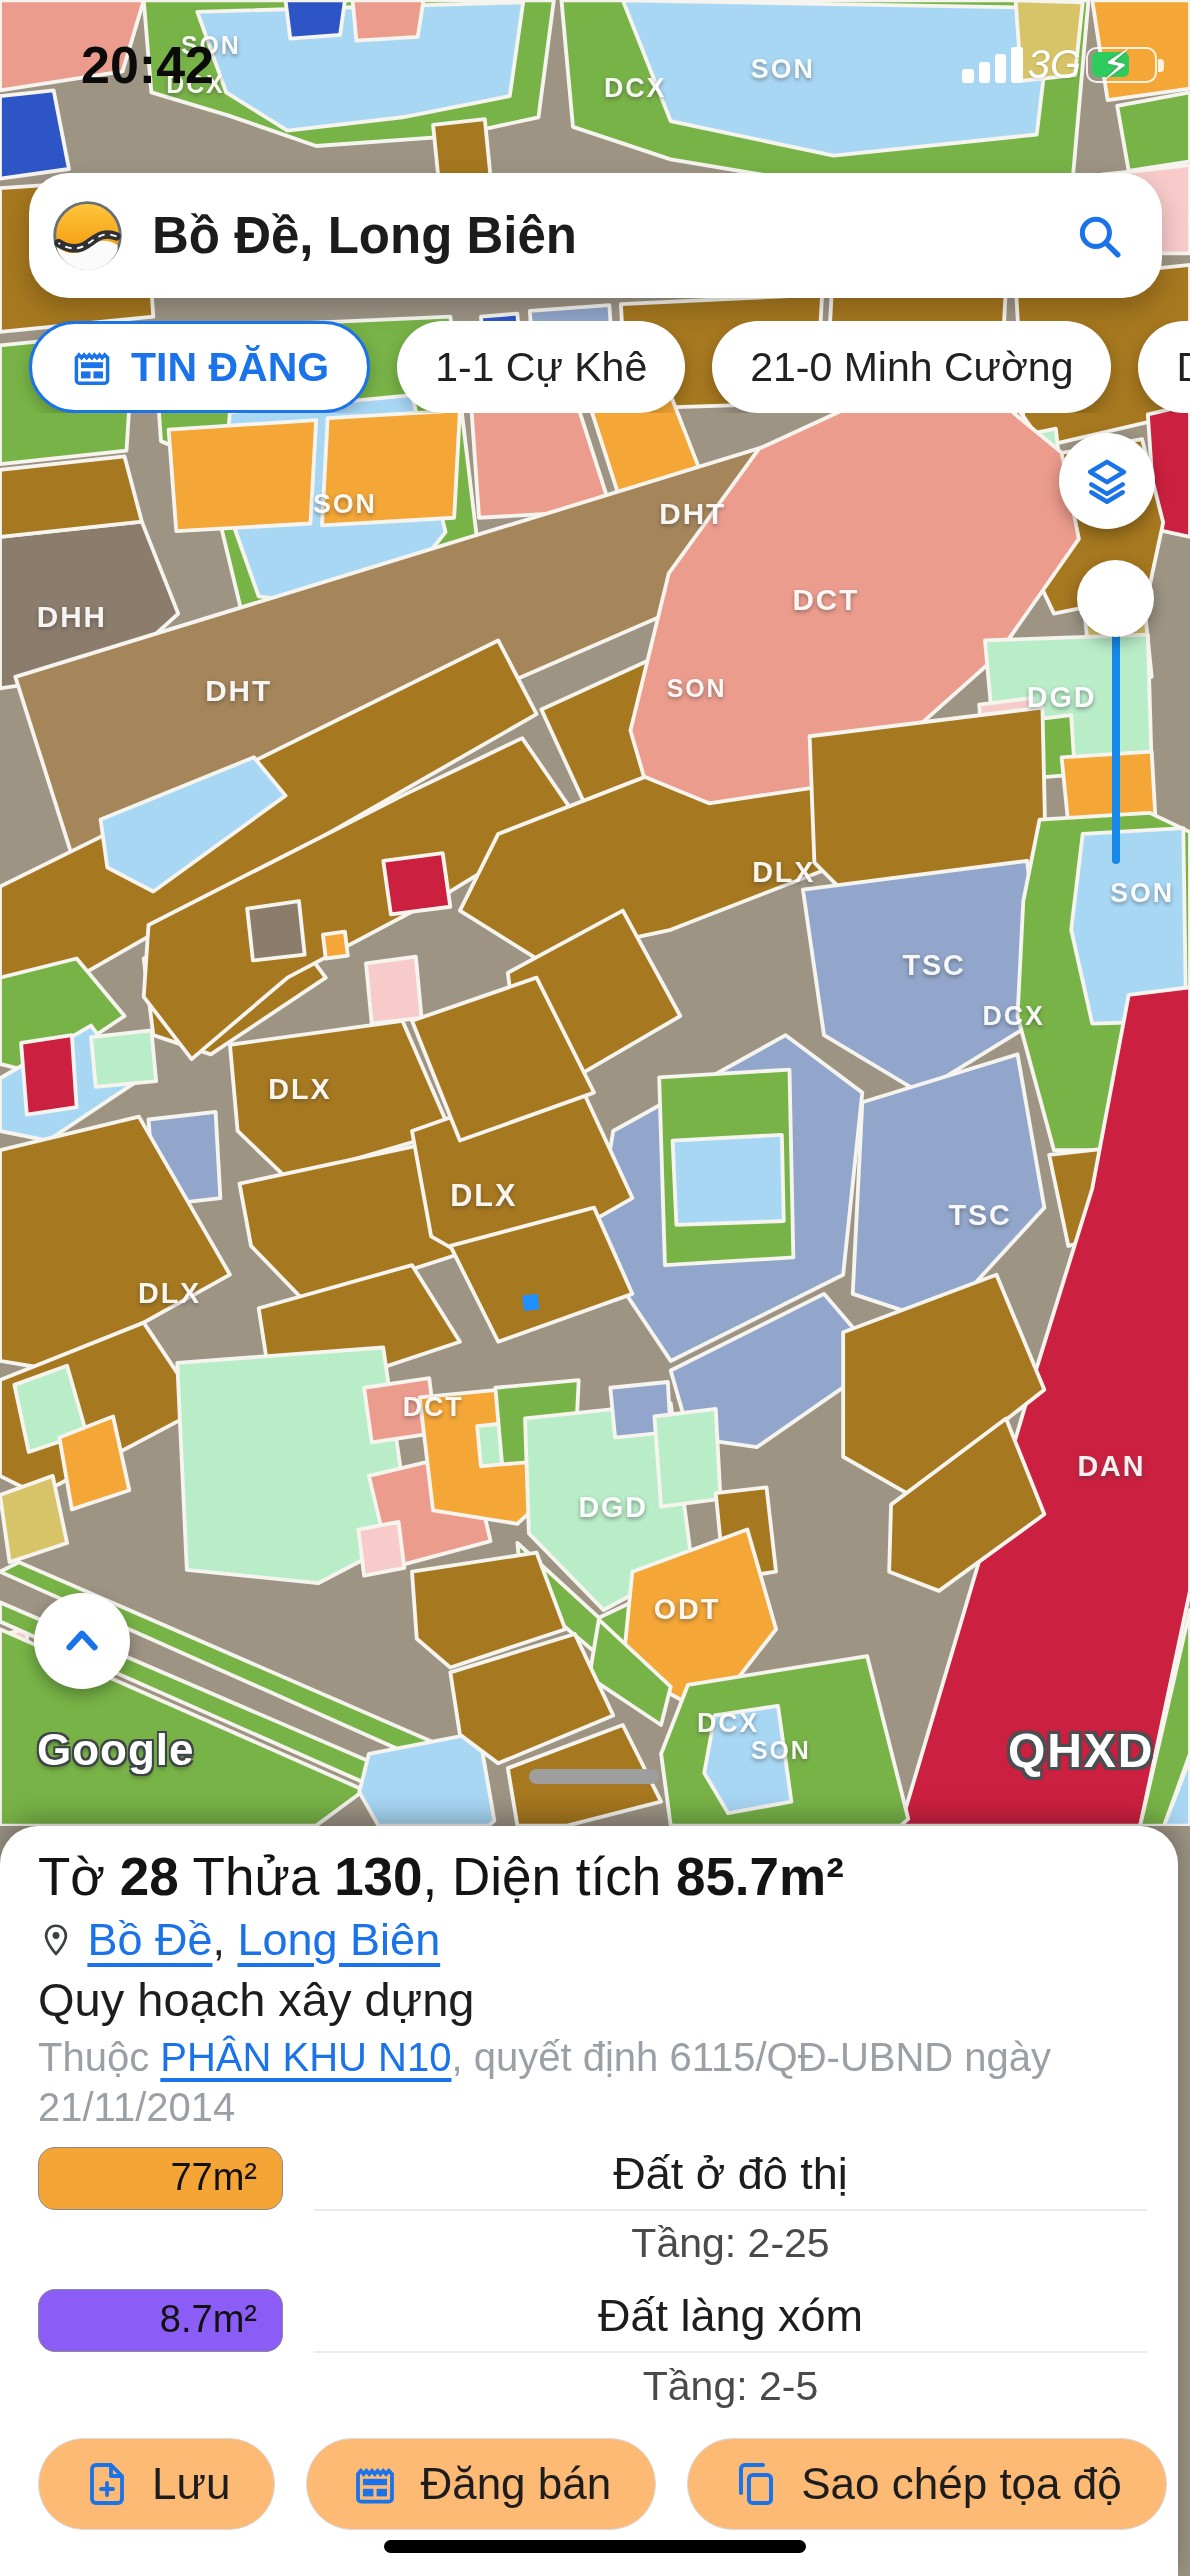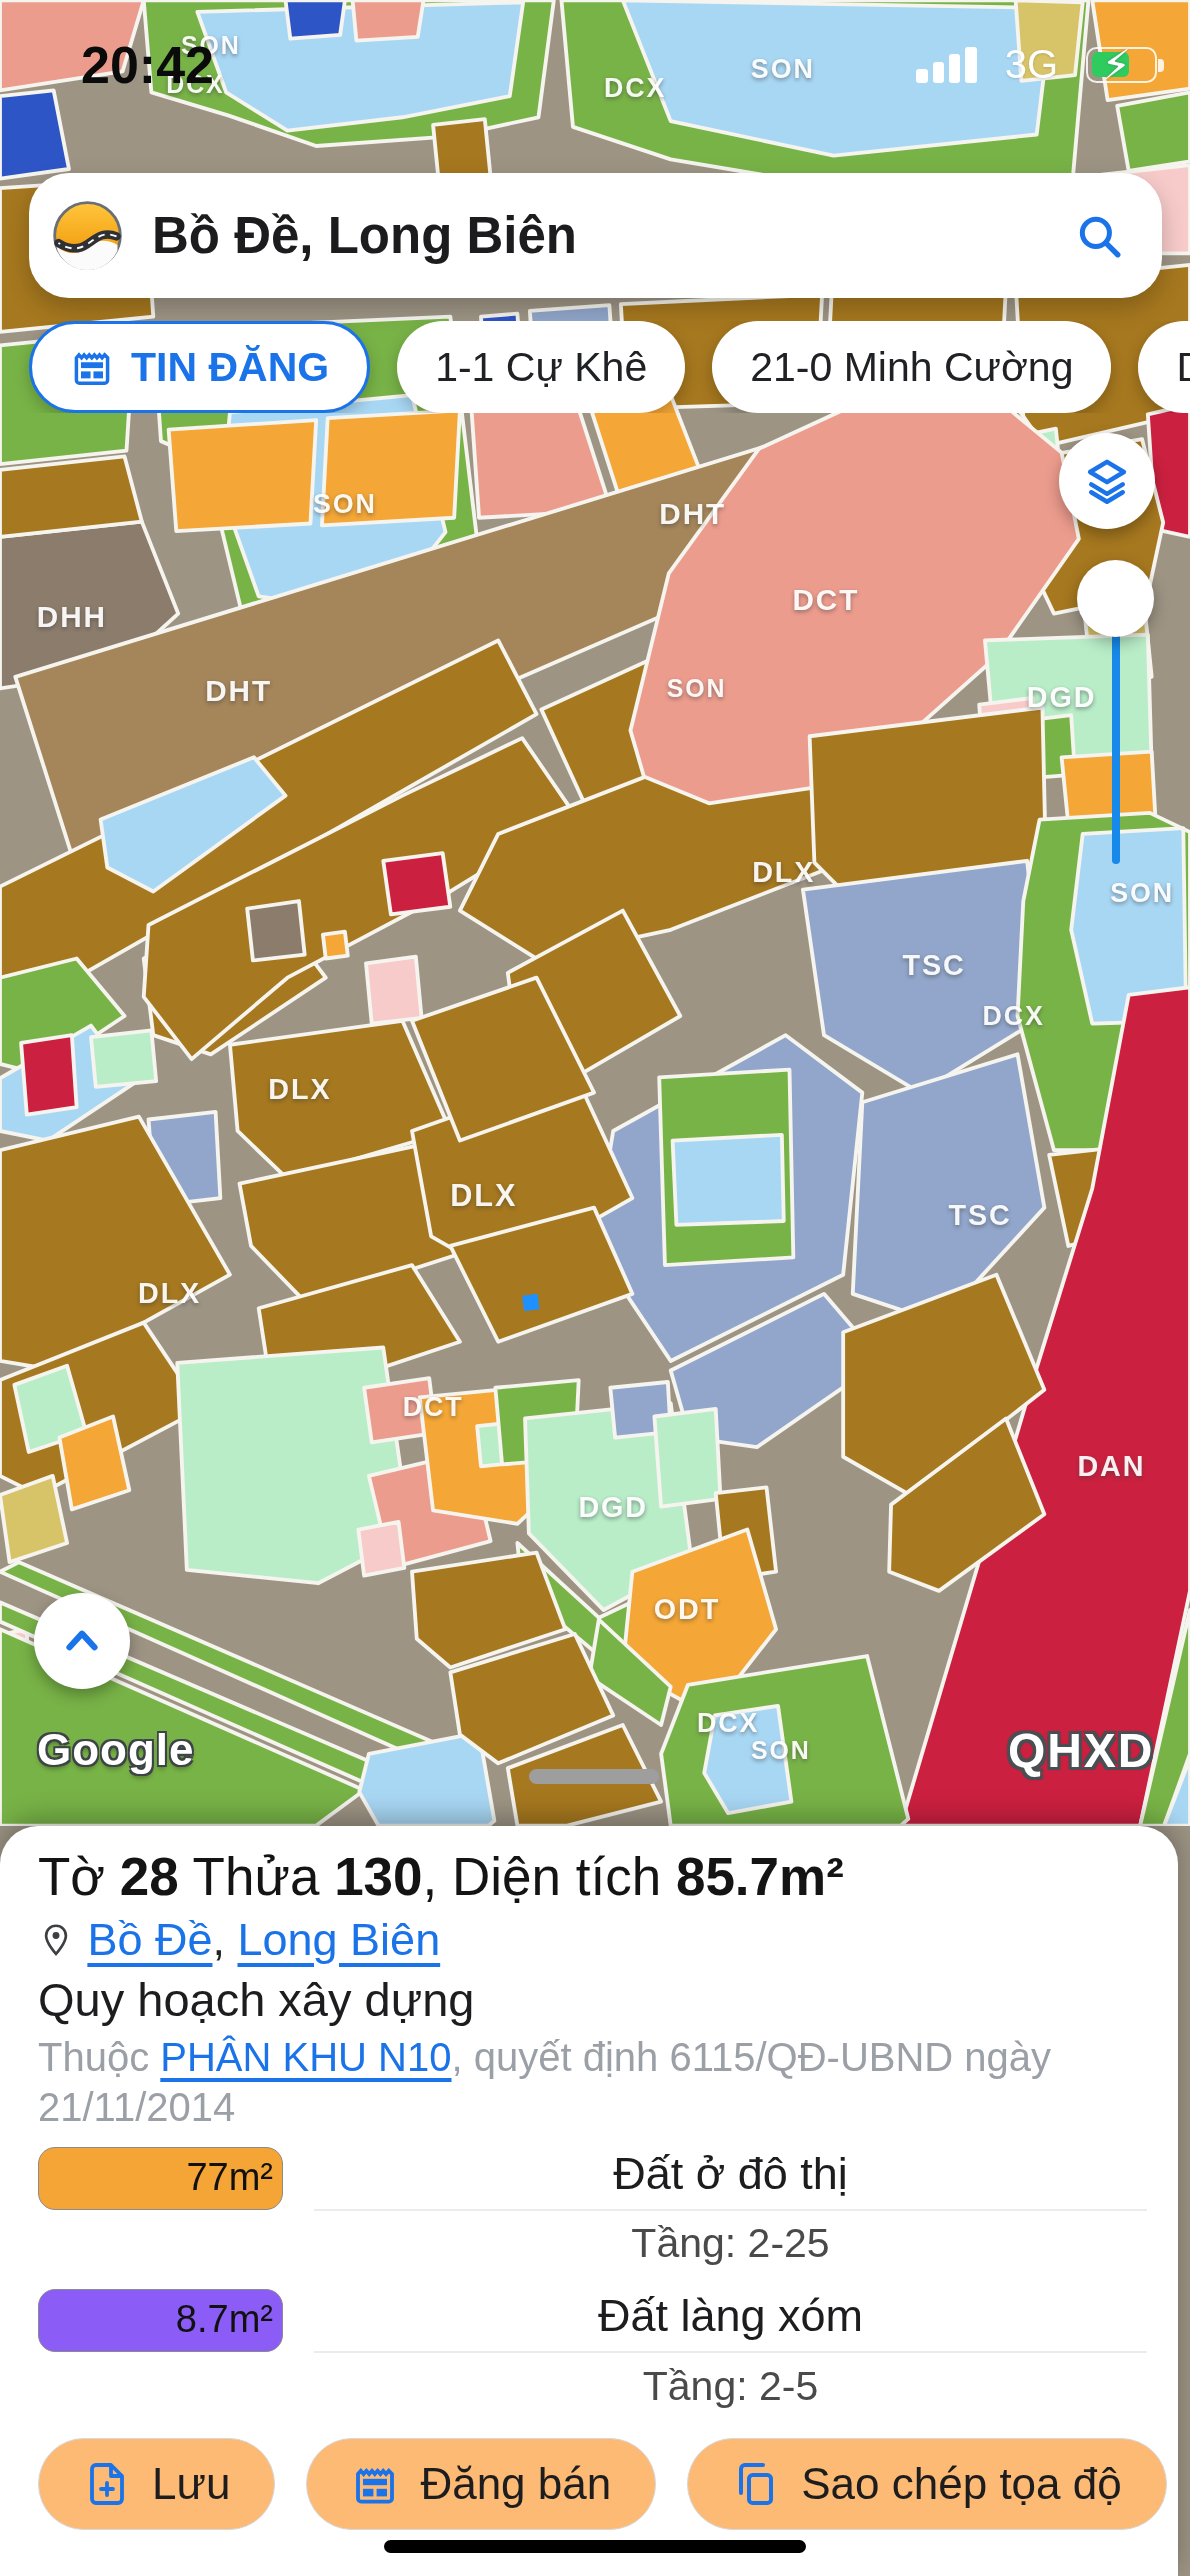--- a/index.html
+++ b/index.html
@@ -5,21 +5,21 @@
   html,body{margin:0;padding:0;overflow:hidden;background:#222;}
   *{box-sizing:border-box;}
   .screen{position:relative;width:1190px;height:2576px;overflow:hidden;
     font-family:"Liberation Sans","DejaVu Sans",sans-serif;background:#9d9484;}
   svg.map{position:absolute;left:0;top:0;}
   .map-parcel{stroke:#f6f4ee;stroke-width:4;stroke-linejoin:round;}
   .map-label{fill:#ffffff;font-weight:700;letter-spacing:2px;opacity:.93;
     text-shadow:0 2px 4px rgba(60,60,60,.55);font-family:"Liberation Sans","DejaVu Sans",sans-serif;}
   
   .time{position:absolute;left:81px;top:35px;font-size:52px;font-weight:700;color:#0b0b0b;}
-  .status-right{position:absolute;right:33px;top:42px;display:flex;align-items:center;gap:28px;}
+  .status-right{position:absolute;right:33px;top:42px;display:flex;align-items:center;gap:5px;font-style:italic;}
   .sig{display:flex;align-items:flex-end;gap:4.8px;}
   .sig i{display:block;width:11.5px;background:#fff;border-radius:2.9px;}
   .net{color:#fff;font-size:40px;font-weight:500;text-shadow:0 1px 2.9px rgba(0,0,0,.15);}
   .batt{position:relative;width:71px;height:36px;border:2.9px solid rgba(255,255,255,.85);border-radius:10.5px;}
   .batt .fill{position:absolute;left:3.8px;top:3.8px;bottom:3.8px;width:55%;background:#2ecc5e;border-radius:5.8px;}
   .batt .nub{position:absolute;right:-8.6px;top:10.5px;width:5.8px;height:13.4px;background:rgba(255,255,255,.85);border-radius:0 3.8px 3.8px 0;}
   .batt .bolt{position:absolute;left:13.4px;top:-7.7px;font-size:42px;color:#fff;text-shadow:0 0 2.9px rgba(90,90,90,.6);}
   
   .searchbar{position:absolute;left:29px;top:173px;width:1133px;height:125px;background:#fff;border-radius:40px;
     box-shadow:0 9.6px 25px rgba(0,0,0,.22);display:flex;align-items:center;padding:0 38px 0 21px;}
@@ -50,21 +50,21 @@
   .title{font-size:53px;line-height:56px;color:#141414;font-weight:400;}
   .title b{font-weight:700;}
   .locrow{margin-top:9.6px;display:flex;align-items:center;gap:13.4px;font-size:45px;line-height:50px;color:#222;}
   .locrow a{color:#1a73e8;text-decoration:underline;text-underline-offset:7.7px;}
   .section{margin-top:9.6px;font-size:47px;line-height:52px;color:#1d1d1f;font-weight:400;}
   .plan{margin-top:5.8px;font-size:40px;line-height:50px;color:#9aa0a6;max-width:1102px;}
   .plan a{color:#1a73e8;text-decoration:underline;text-underline-offset:6.7px;}
   .legend-row{display:flex;gap:31px;margin-top:15.3px;align-items:flex-start;}
   .legend-row + .legend-row{margin-top:23px;}
   .pill{flex:0 0 245px;height:63px;border-radius:17px;border:1.9px solid #8b8b8b;
-    font-size:38px;line-height:59px;color:#111;text-align:right;padding-right:9px;font-weight:500;}
+    font-size:38px;line-height:59px;color:#111;text-align:right;padding-right:25px;font-weight:500;}
   .lg-right{flex:1;text-align:center;}
   .lg-name{font-size:45px;line-height:54px;color:#1d1d1f;}
   .lg-div{height:1.9px;background:#ececec;margin-top:7.7px;}
   .lg-floors{font-size:41px;line-height:46px;color:#4a4a4a;margin-top:9.6px;}
   .actions{display:flex;gap:31px;margin-top:29px;width:1246px;}
   .abtn{height:92px;border-radius:46px;border:1.9px solid #d6d8db;background:#fdba74;display:flex;align-items:center;
     gap:21px;padding:0 44px;font-size:44px;color:#1d1d1f;white-space:nowrap;}
   .homebar{position:absolute;left:384px;bottom:23px;width:422px;height:13.4px;background:#000;border-radius:6.7px;}
   .icon{flex:0 0 auto;display:block;}
 </style>

